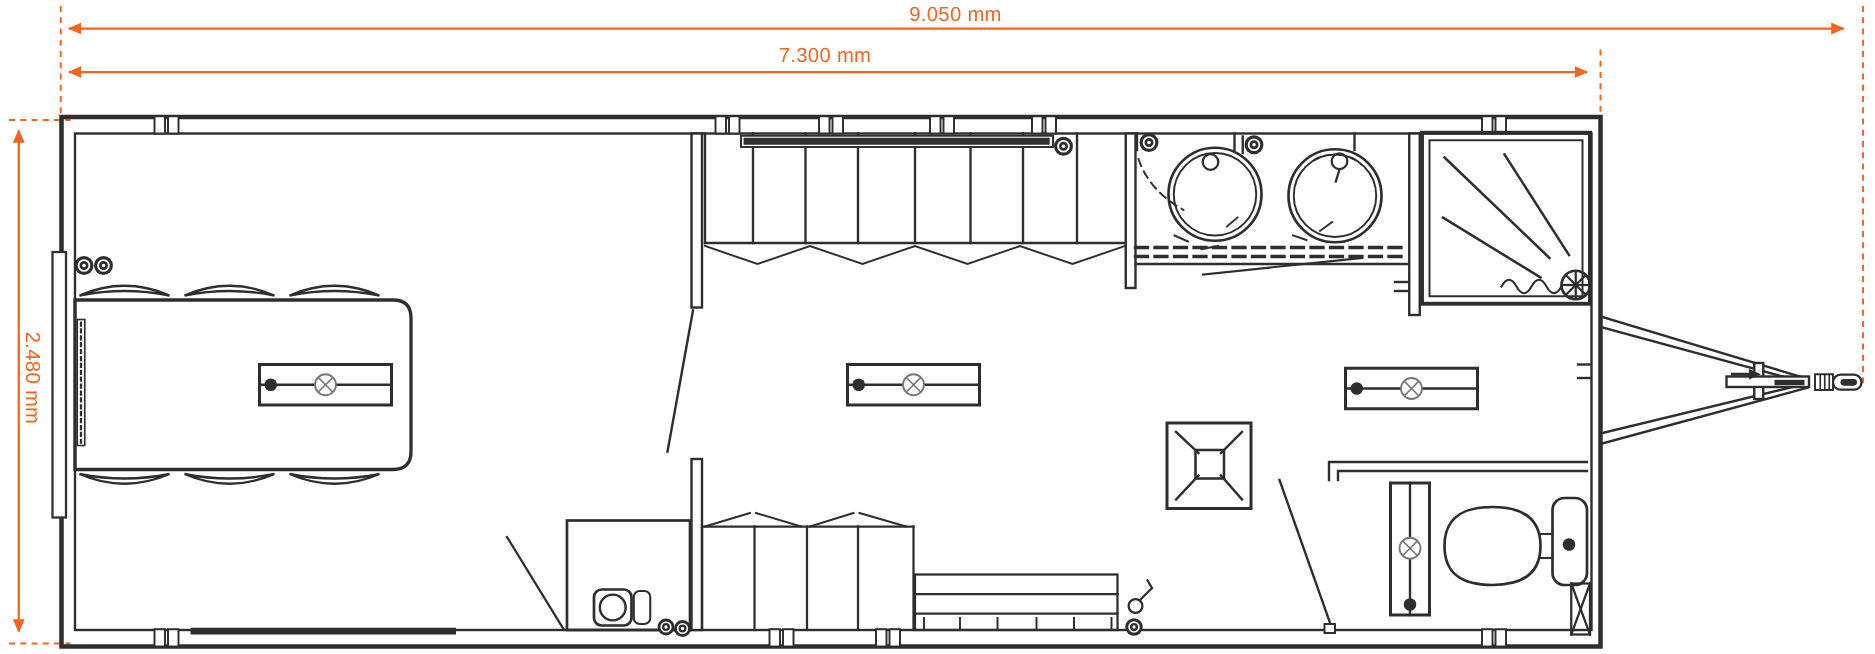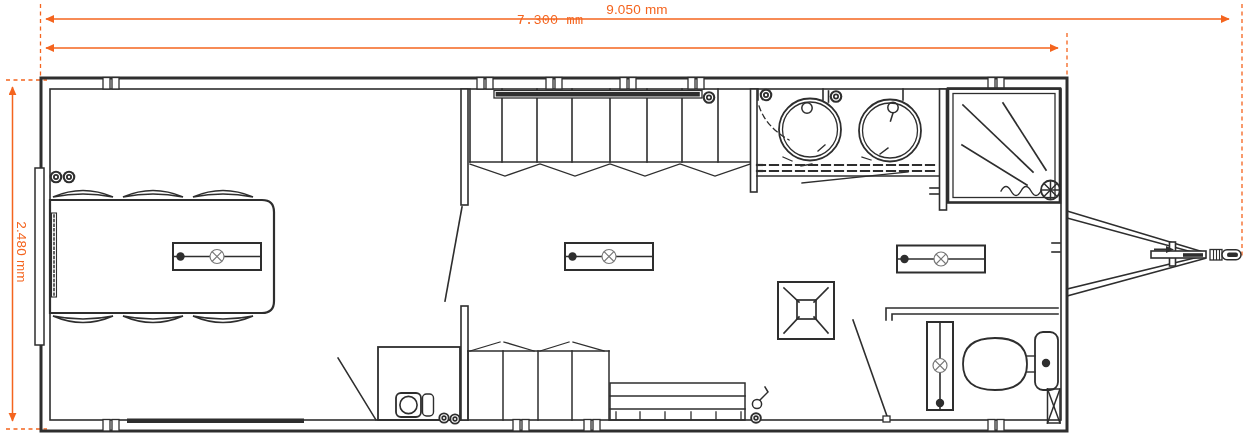--- a/index.html
+++ b/index.html
@@ -323,16 +323,16 @@
           <line x1="1219.5" y1="250" x2="1219.5" y2="259.5" stroke-width="1.1"></line>
           <rect x="1222" y="249.8" width="19" height="10" rx="5" fill="#fff" stroke-width="1.5"></rect>
           <rect x="1227" y="252.6" width="11" height="4.5" rx="2.2" fill="#2e2e2e" stroke="none"></rect>
         </g>
       </g>
     </g>
   </svg>
 
   <div class="dim-label dim-h" style="left:637px;top:3px;">9.050 mm</div>
 
-  <div class="dim-label dim-h" style="left:550px;top:14px;font-family:Liberation Mono, monospace;">7.300 mm</div>
+  <div class="dim-label dim-h" style="left:550px;top:30px;">7.300 mm</div>
 
   <div class="dim-label dim-v" style="left:21px;top:252px;">2.480 mm</div>
 </div>
 
 </body></html>

